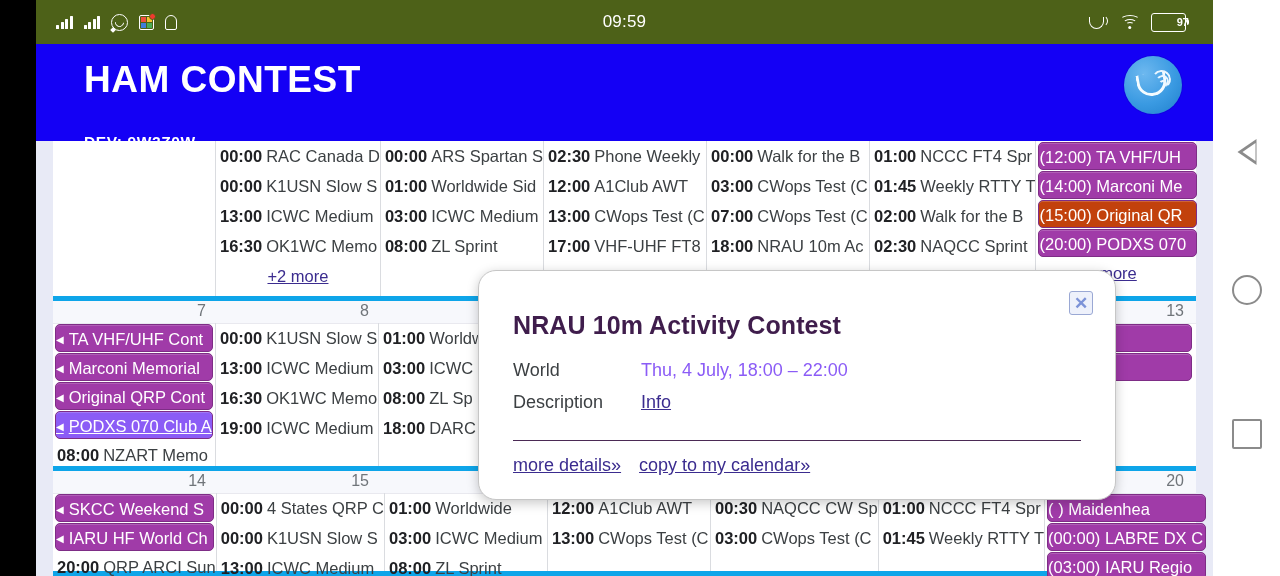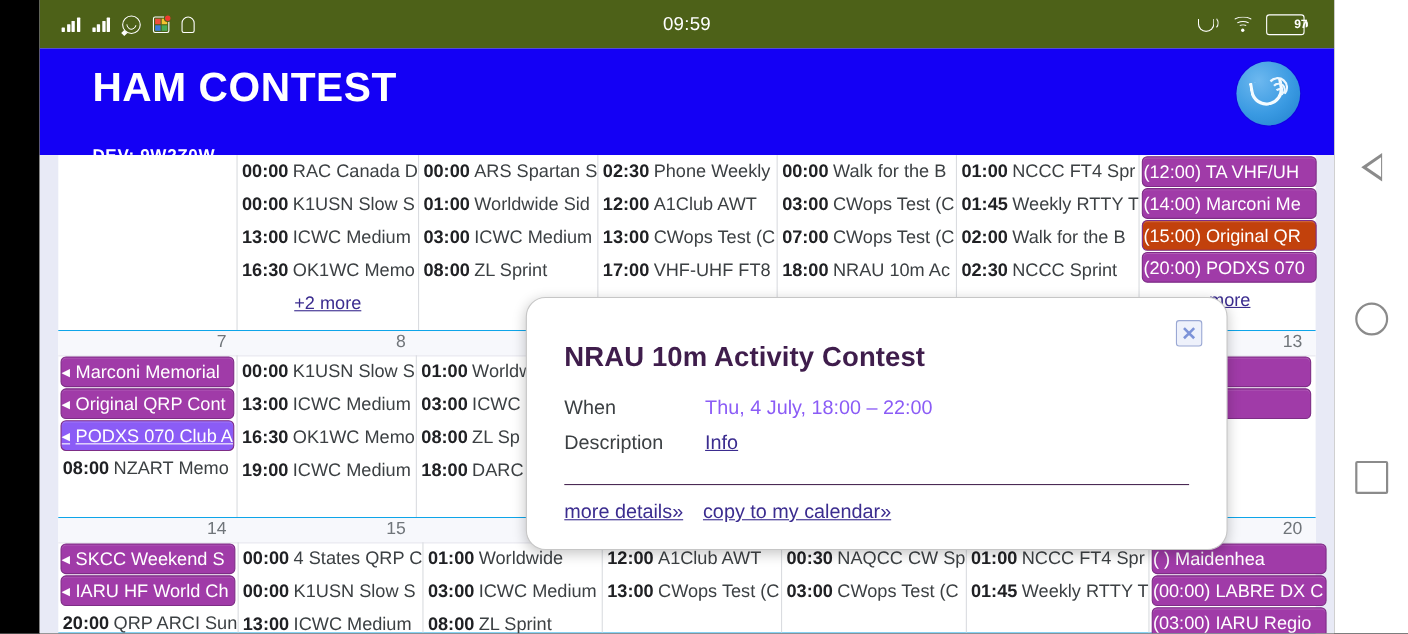--- a/index.html
+++ b/index.html
@@ -79,21 +79,21 @@
   .call-btn .a3{right:15px;top:24px;width:4px;height:4px;transform:rotate(-5deg);}
 
   
   .calwrap{position:relative;height:435px;background:#fff;overflow:hidden;}
   .scrollshadow{position:absolute;top:0;bottom:0;width:17px;background:#e8eaf6;}
   .ss-left{left:0;}
   .ss-right{right:0;}
 
   .grid{position:absolute;left:17px;right:17px;top:0;bottom:0;}
 
-  .week{position:relative;width:100%;border-bottom:1px solid #0ea5e9;box-sizing:border-box;}
+  .week{position:relative;width:100%;border-bottom:5px solid #0ea5e9;box-sizing:border-box;}
   .wk1{height:160px;}
   .wk2{height:170px;}
   .wk3{height:105px;}
 
   .daterow{height:22px;position:relative;background:#f7f8fc;border-bottom:1px solid #e9e9ef;}
   .daterow .dnum{position:absolute;top:1px;font-size:16px;color:#70757a;font-weight:400;}
 
   .cols{position:absolute;left:0;right:0;top:0;bottom:0;display:flex;}
   .col{position:relative;flex:0 0 163px;border-right:1px solid #dadce0;box-sizing:border-box;padding-top:0;}
   .col:last-child{border-right:none;}
@@ -238,39 +238,40 @@
               <div class="col">
                 <div class="evt"><b>00:00</b><span>Walk for the B</span></div>
                 <div class="evt"><b>03:00</b><span>CWops Test (C</span></div>
                 <div class="evt"><b>07:00</b><span>CWops Test (C</span></div>
                 <div class="evt"><b>18:00</b><span>NRAU 10m Ac</span></div>
               </div>
               <div class="col">
                 <div class="evt"><b>01:00</b><span>NCCC FT4 Spr</span></div>
                 <div class="evt"><b>01:45</b><span>Weekly RTTY T</span></div>
                 <div class="evt"><b>02:00</b><span>Walk for the B</span></div>
-                <div class="evt"><b>02:30</b><span>NCCC Sprint</span></div>
+                <div class="evt"><b>02:30</b><span>NAQCC Sprint</span></div>
               </div>
               <div class="col">
                 <div class="chip" style="background: rgb(160, 59, 168);"><span>(12:00) TA VHF/UH</span></div>
                 <div class="chip" style="background: rgb(160, 59, 168);"><span>(14:00) Marconi Me</span></div>
                 <div class="chip" style="background: #c2410c;"><span>(15:00) Original QR</span></div>
                 <div class="chip" style="background: rgb(160, 59, 168);"><span>(20:00) PODXS 070</span></div>
                 <a class="more" href="#">more</a>
               </div>
             </div>
           </div>
           <div class="week wk2">
             <div class="daterow">
               <div class="dnum" style="left: 0px; width: 153px; text-align: right;">7</div>
               <div class="dnum" style="left: 163px; width: 153px; text-align: right;">8</div>
               <div class="dnum" style="left: 978px; width: 153px; text-align: right;">13</div>
             </div>
             <div class="cols" style="top: 22px;">
               <div class="col">
+                <div class="chip cont" style="background: rgb(160, 59, 168);"><span>TA VHF/UHF Cont</span></div>
                 <div class="chip cont" style="background: rgb(160, 59, 168);"><span>Marconi Memorial</span></div>
                 <div class="chip cont" style="background: rgb(160, 59, 168);"><span>Original QRP Cont</span></div>
                 <div class="chip cont" style="background: #8b5cf6; text-decoration: underline;"><span>PODXS 070 Club A</span></div>
                 <div class="evt"><b>08:00</b><span>NZART Memo</span></div>
               </div>
               <div class="col">
                 <div class="evt"><b>00:00</b><span>K1USN Slow S</span></div>
                 <div class="evt"><b>13:00</b><span>ICWC Medium</span></div>
                 <div class="evt"><b>16:30</b><span>OK1WC Memo</span></div>
                 <div class="evt"><b>19:00</b><span>ICWC Medium</span></div>
@@ -332,21 +333,21 @@
             </div>
           </div>
         </div>
     </div>
 
     <div class="popup">
       <div class="close">✕</div>
       <h2>NRAU 10m Activity Contest</h2>
       <div class="rows">
         <div class="row">
-          <div class="lbl">When</div>
+          <div class="lbl">World</div>
           <div class="val">Thu, 4 July, 18:00 – 22:00</div>
         </div>
         <div class="row">
           <div class="lbl">Description</div>
           <a class="link" href="#">Info</a>
         </div>
       </div>
       <hr>
       <div class="actions">
         <a href="#">more details»</a>

